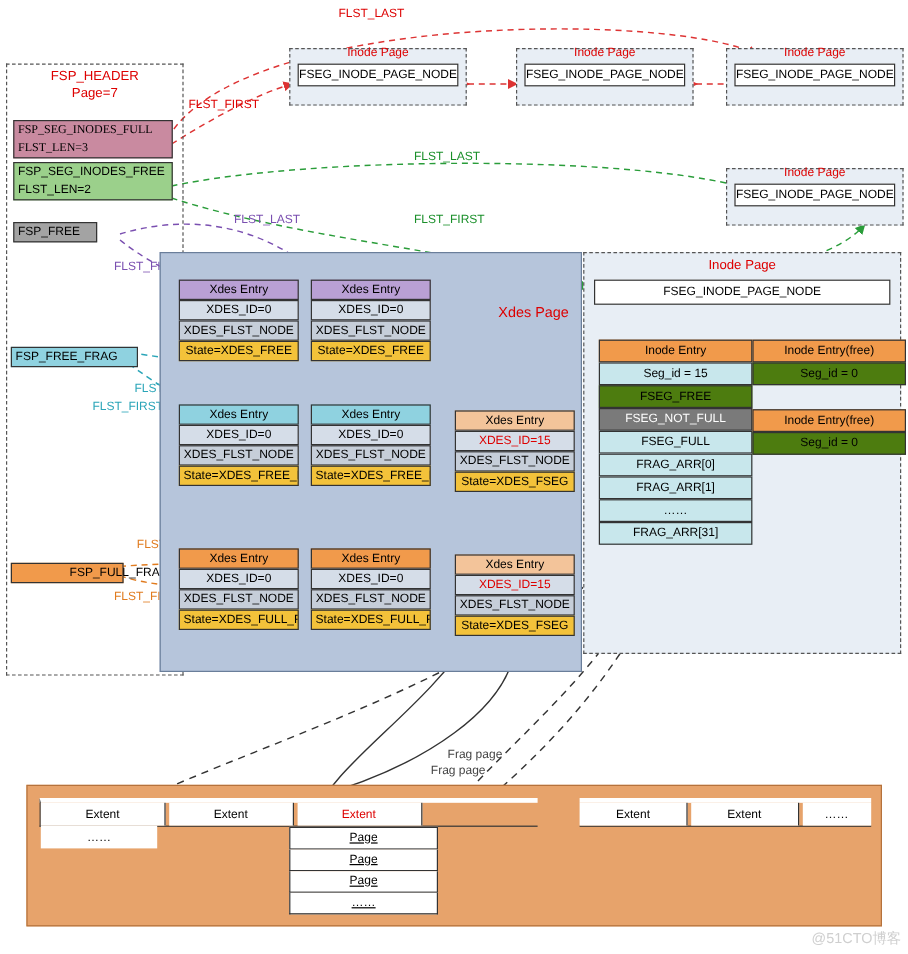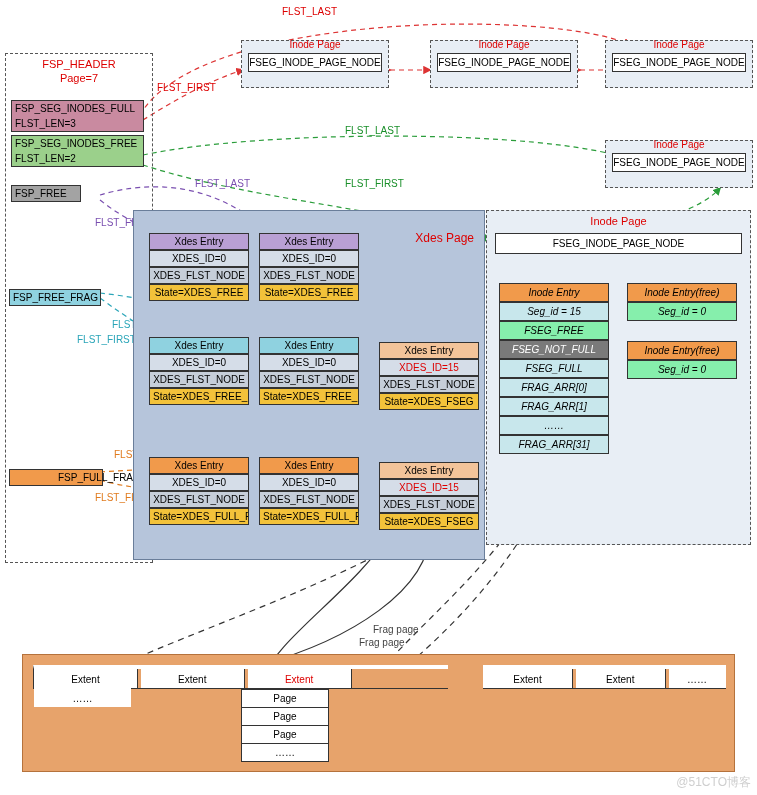--- a/index.html
+++ b/index.html
@@ -34,48 +34,48 @@
   .c-cyan   { background: #8fd2e0; }
   .c-orange { background: #f19a4b; padding-left: 45px; }
 
   
   .inode-shell { width: 148px; height: 48px; border: 1.5px dashed #555; background: #e8eef5; }
   .inode-shell .t { color: #d00; font-size: 10px; text-align: center; margin-top: -2px; }
   .inode-shell .inner { margin: 3px 6px; border: 1px solid #333; background: #fff; text-align: center; padding: 3px 0; font-size: 10px; }
 
   
   #xdes { left: 133px; top: 210px; width: 352px; height: 350px; background: #b6c5db; border: 1px solid #6a7e9a; }
-  #xdes .xdes-title { position: absolute; right: 10px; top: 20px; color: #d00; font-size: 12px; }
+  #xdes .xdes-title { position: absolute; right: 10px; top: 42px; color: #d00; font-size: 12px; }
 
   .entry { position: absolute; width: 100px; }
   .entry .hdr   { background: #b9a0d4; }
   .entry .hdr2  { background: #8fd2e0; }
   .entry .hdr3  { background: #f19a4b; }
   .entry .hdr4  { background: #f3c49a; }
   .entry .r-id  { background: #d5dde8; }
   .entry .r-id-red { background: #d5dde8; color:#d00; }
   .entry .r-fl  { background: #c6ced9; }
   .entry .r-st  { background: #f3c23a; }
 
   
   #inode-big { right: 6px; top: 210px; width: 265px; height: 335px; background: #e8eef5; }
   #inode-big .t { color:#d00; text-align:center; font-size:11px; padding:4px 0; }
 
-  .inode-entry { position: absolute; width: 110px; font-style: italic; }
+  .inode-entry { position: absolute; width: 128px; }
   .inode-entry .r { border:1px solid #333; text-align:center; padding:3px 2px; font-size:10px; }
   .inode-entry .h1 { background:#f19a4b; }
   .inode-entry .r-c { background:#c8e7ec; }
   .inode-entry .r-g { background:#7a7a7a; color:#fff; }
-  .inode-entry .r-w { background:#86efac; }
+  .inode-entry .r-w { background:#4d7c0f; }
 
   
   #bottom { left: 22px; top: 654px; width: 713px; height: 118px; background: #e7a36b; border:1px solid #b5723c; }
   .ext-top { position:absolute; top:10px; height:24px; border-top:4px solid #ffffff; border-bottom:1px solid #333; }
   .ext-cell { display:inline-block; border-right:1px solid #333; height:100%; text-align:center; padding-top:5px; font-size:10px; background:#fff; }
-  .page-stack { position:absolute; width:88px; }
+  .page-stack { position:absolute; width:124px;text-decoration:underline; }
   .page-stack .pg {  border:1px solid #333; border-top:none; text-align:center; padding:3px 0; background:#fff; font-size:10px; }
   .page-stack .pg:first-child { border-top:1px solid #333; }
 
   
   #wm { right: 6px; bottom: 4px; color: #cfcfcf; font-size: 12px; }
 
   svg.arrows { position:absolute; left:0; top:0; width:757px; height:795px; pointer-events:none; }
 </style>
 </head>
 <body>
@@ -155,36 +155,36 @@
 
 <div class="abs lbl" style="left:373px; top:624px;">Frag page</div>
 <div class="abs lbl" style="left:359px; top:637px;">Frag page</div>
 
 <div id="fsp-header" class="abs dashed-box">
   <div class="hdr">
     <span>FSP_HEADER</span><br>
     <span>Page=7</span>
   </div>
 
-  <div class="left-block c-plum" style="margin-top:10px;">
+  <div class="left-block c-plum" style="margin-top:10px;font-family:Liberation Serif, serif;">
     <div class="row">FSP_SEG_INODES_FULL</div>
     <div class="row">FLST_LEN=3</div>
   </div>
 
   <div class="left-block c-green">
     <div class="row">FSP_SEG_INODES_FREE</div>
     <div class="row">FLST_LEN=2</div>
   </div>
 
   <div class="left-block c-violet" style="width:70px;margin-top:18px;">
     <div class="row">FSP_FREE</div>
   </div>
 </div>
 
-<div class="abs left-block c-cyan" style="left:4px; top:286px; width:92px;">
+<div class="abs left-block c-cyan" style="left:4px; top:286px; width:106px;">
   <div class="row">FSP_FREE_FRAG</div>
 </div>
 <div class="abs left-block c-orange" style="left:4px; top:466px; width:94px;">
   <div class="row">FSP_FULL_FRAG</div>
 </div>
 
 <div class="abs inode-shell" style="left:241px; top:40px;">
   <div class="t">Inode Page</div>
   <div class="inner">FSEG_INODE_PAGE_NODE</div>
 </div>

